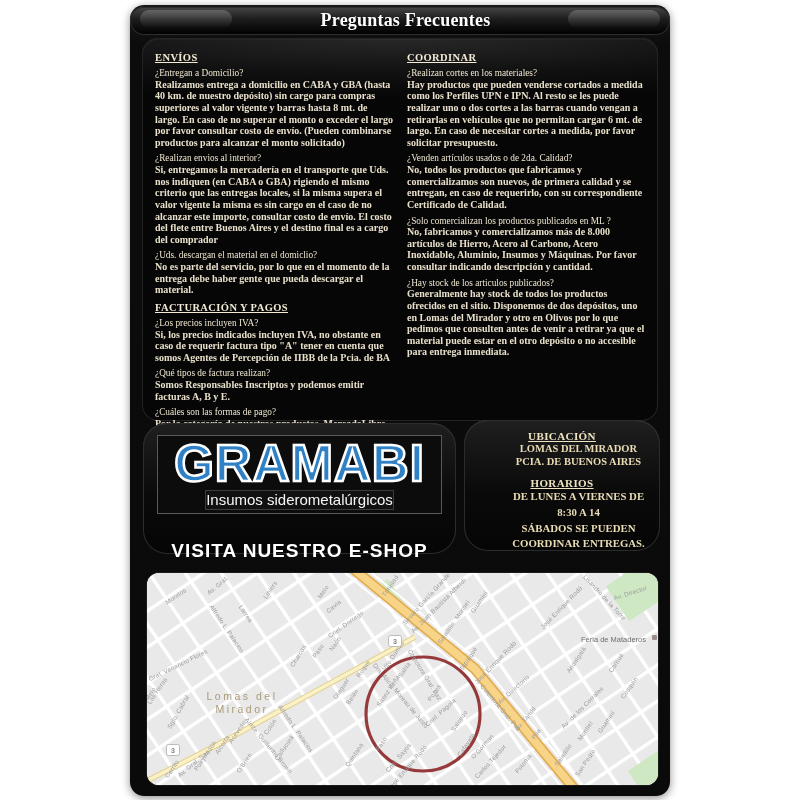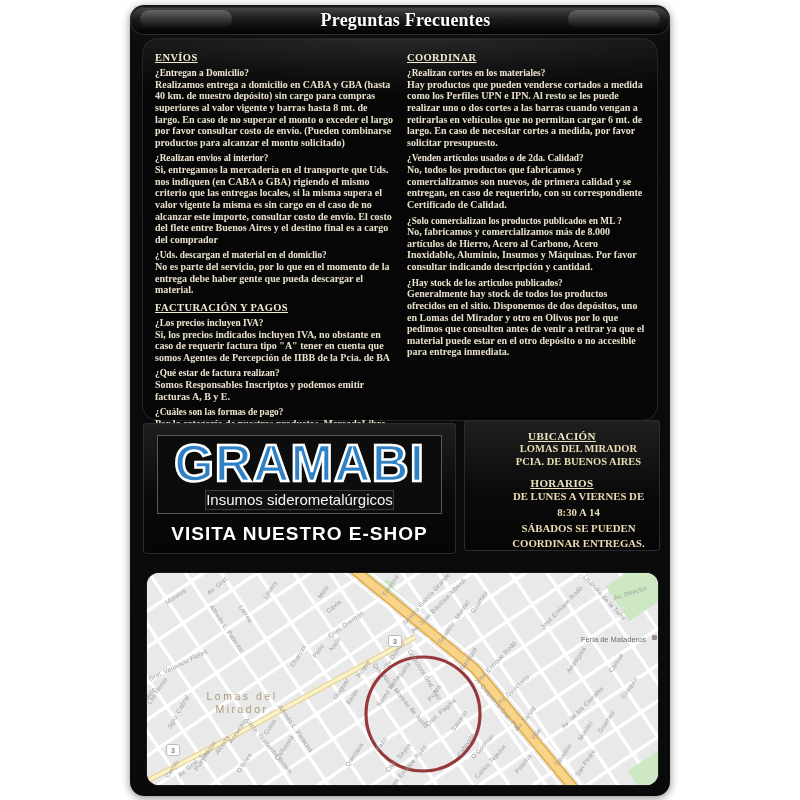--- a/index.html
+++ b/index.html
@@ -17,34 +17,34 @@
   .header-title{position:relative;z-index:2;text-align:center;line-height:27px;color:#fff;
                font-weight:bold;font-size:18px;letter-spacing:.2px;text-shadow:0 1px 2px #000;padding-left:11px;}
   
   .faq-panel{position:absolute;left:12px;top:33px;width:516px;height:383px;border-radius:16px;
              background:radial-gradient(ellipse 120% 60px at 50% 0%,#282828 0%,#101010 60%,#060606 100%);
              box-shadow:inset 0 0 0 1px #232323, inset 0 1px 2px rgba(255,255,255,.12);}
   .faq-cols{display:flex;gap:14px;padding:8px 13px;}
   .faq-col{flex:1;min-width:0;}
   .sec-title{color:#f2ead4;font-weight:bold;font-size:10.5px;text-decoration:underline;
              letter-spacing:.4px;margin:6px 0 2px;}
-  .q{color:#f0e7d2;font-weight:bold;font-size:9.3px;line-height:1.16;margin-top:5px;}
+  .q{color:#f0e7d2;font-weight:normal;font-size:9.3px;line-height:1.16;margin-top:5px;}
   .a{color:#e9e0cb;font-weight:bold;font-size:10px;line-height:1.16;}
   
-  .panel{position:absolute;border-radius:4px;background:linear-gradient(180deg,#1f1f1f,#0a0a0a 55%,#050505);
+  .panel{position:absolute;border-radius:24px;background:linear-gradient(180deg,#1f1f1f,#0a0a0a 55%,#050505);
          box-shadow:inset 0 0 0 1px #2c2c2c, inset 0 1px 1px rgba(255,255,255,.14);}
   .brand-panel{left:13px;top:418px;width:313px;height:131px;}
   .brand-inner{margin:12px 14px 0;background:#0c0c0c;border:1px solid #595959;text-align:center;padding:2px 4px 3px;}
   .brand-name{font-family:"Liberation Sans",sans-serif;font-weight:bold;font-size:51px;line-height:1.0;
               color:#2f80c4;letter-spacing:1px;-webkit-text-stroke:2.5px #ffffff;
               text-shadow:0 0 1px #fff;}
   .brand-tagline{display:inline-block;font-family:"Liberation Sans",sans-serif;color:#f5f5f5;font-size:15px;
               background:#111;border:1px solid #3c3c3c;padding:0 0 1px;margin-top:1px;}
   .brand-cta{text-align:center;color:#fff;font-family:"Liberation Sans",sans-serif;font-weight:bold;
-              font-size:19px;letter-spacing:1px;margin-top:9px;}
+              font-size:19px;letter-spacing:1px;margin-top:26px;}
   .info-panel{left:334px;top:415px;width:196px;height:131px;}
   .info-inner{padding:10px 8px 0;text-align:center;color:#e9dcb4;font-weight:bold;}
   .info-title{font-size:11px;text-decoration:underline;letter-spacing:.4px;color:#efe4c2;}
   .info-inner .line{font-size:10.5px;line-height:1.25;margin-left:33px;}
   .info-gap{height:9px;}
   .hours .line{font-size:10.8px;line-height:1.45;}
   
   .map-wrap{position:absolute;left:17px;top:568px;width:511px;height:212px;border-radius:12px;
             overflow:hidden;background:#e9e9e9;box-shadow:0 0 0 1px #1c1c1c;}
   svg text.street{font-family:"Liberation Sans",sans-serif;font-size:6.3px;fill:#9b9b9b;letter-spacing:.2px;}
@@ -70,21 +70,21 @@
             <div class="sec-title">ENVÍOS</div>
             <div class="q">¿Entregan a Domicilio?</div>
             <div class="a">Realizamos entrega a domicilio en CABA y GBA (hasta 40 km. de nuestro depósito) sin cargo para compras superiores  al valor vigente  y barras hasta 8 mt. de largo. En caso de no superar el monto o exceder el largo por favor consultar costo de envío. (Pueden combinarse productos para alcanzar el monto solicitado)</div>
             <div class="q">¿Realizan envios al interior?</div>
             <div class="a">Si, entregamos la mercadería en el transporte que Uds. nos indiquen (en CABA o GBA) rigiendo el mismo criterio que las entregas locales, si la misma supera el valor vigente la misma es sin cargo en el caso de no alcanzar este importe, consultar costo de envío. El costo del flete entre Buenos Aires y el destino final es a cargo del comprador</div>
             <div class="q">¿Uds. descargan el material en el domiclio?</div>
             <div class="a">No es parte del servicio, por lo que en el momento de la entrega debe haber gente que pueda descargar el material.</div>
             <div class="sec-title">FACTURACIÓN Y PAGOS</div>
             <div class="q">¿Los precios incluyen IVA?</div>
             <div class="a">Si, los precios indicados incluyen IVA, no obstante en caso de requerir factura tipo "A" tener en cuenta que somos Agentes de Percepción de IIBB de la Pcia. de BA</div>
-            <div class="q">¿Qué estar de factura realizan?</div>
+            <div class="q">¿Qué tipos de factura realizan?</div>
             <div class="a">Somos Responsables Inscriptos y podemos emitir facturas A, B y E.</div>
             <div class="q">¿Cuáles son las formas de pago?</div>
             <div class="a">Por la categoría de nuestros productos, MercadoLibre solo permite pagos a través de MercadoPago</div>
           </div>
         <div class="faq-col">
             <div class="sec-title">COORDINAR</div>
             <div class="q">¿Realizan cortes en los materiales?</div>
             <div class="a">Hay productos que pueden venderse cortados a medida como los Perfiles UPN e IPN. Al resto se les puede realizar uno o dos cortes a las barras cuando vengan a retirarlas en vehículos que no permitan cargar 6 mt. de largo. En caso de necesitar cortes a medida, por favor solicitar presupuesto.</div>
             <div class="q">¿Venden artículos usados o de 2da. Calidad?</div>
             <div class="a">No, todos los productos que fabricamos y comercializamos son nuevos, de primera calidad y se entregan, en caso de requerirlo, con su correspondiente Certificado de Calidad.</div>

